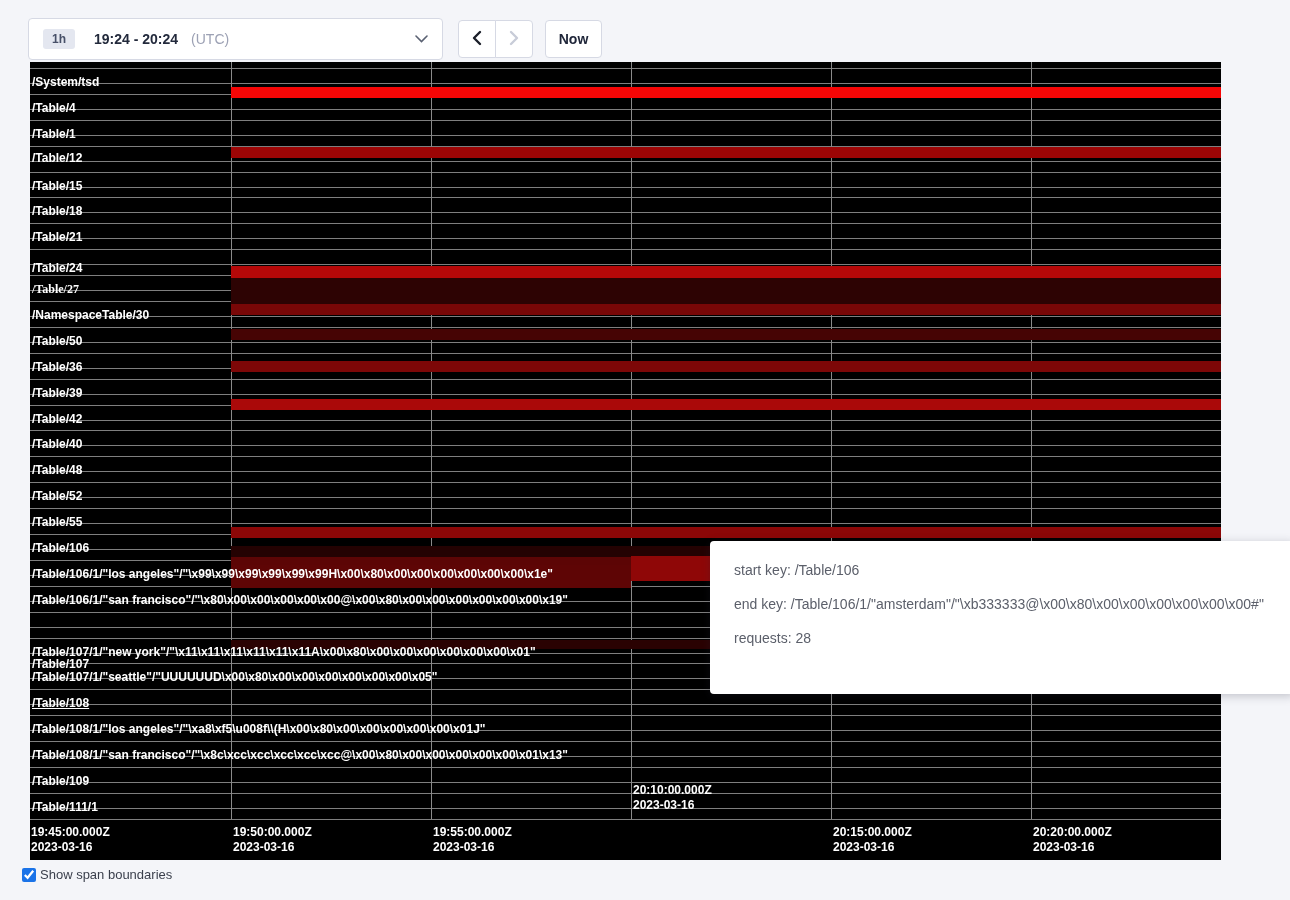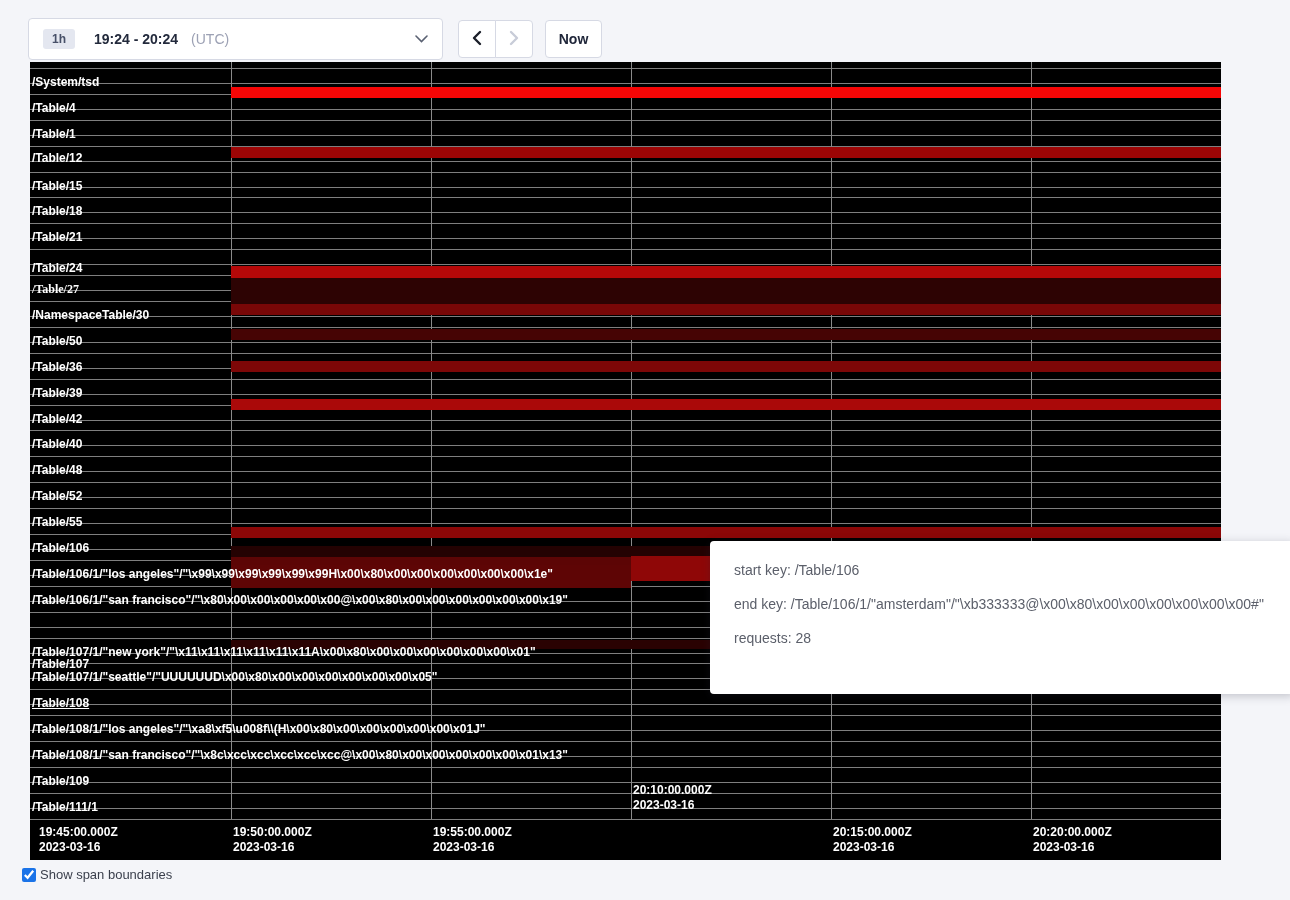--- a/index.html
+++ b/index.html
@@ -207,21 +207,21 @@
     <div class="row-label" style="top: 505.91px;">/Table/106/1/"los angeles"/"\x99\x99\x99\x99\x99\x99H\x00\x80\x00\x00\x00\x00\x00\x00\x1e"</div>
     <div class="row-label" style="top: 531.8px;">/Table/106/1/"san francisco"/"\x80\x00\x00\x00\x00\x00@\x00\x80\x00\x00\x00\x00\x00\x00\x19"</div>
     <div class="row-label" style="top: 557.69px; margin-top: 38px;">/Table/107</div>
     <div class="row-label" style="top: 583.58px;">/Table/107/1/"new york"/"\x11\x11\x11\x11\x11\x11A\x00\x80\x00\x00\x00\x00\x00\x00\x01"</div>
     <div class="row-label" style="top: 609.47px;">/Table/107/1/"seattle"/"UUUUUUD\x00\x80\x00\x00\x00\x00\x00\x00\x05"</div>
     <div class="row-label" style="top: 635.36px; text-decoration: underline;">/Table/108</div>
     <div class="row-label" style="top: 661.25px;">/Table/108/1/"los angeles"/"\xa8\xf5\u008f\\(H\x00\x80\x00\x00\x00\x00\x00\x01J"</div>
     <div class="row-label" style="top: 687.14px;">/Table/108/1/"san francisco"/"\x8c\xcc\xcc\xcc\xcc\xcc@\x00\x80\x00\x00\x00\x00\x00\x01\x13"</div>
     <div class="row-label" style="top: 713.03px;">/Table/109</div>
     <div class="row-label" style="top: 738.92px;">/Table/111/1</div>
-    <div class="axis-label" style="left: 9px; top: 763px;">
+    <div class="axis-label" style="left: 1px; top: 763px;">
       <div>19:45:00.000Z</div>
       <div>2023-03-16</div>
     </div>
     <div class="axis-label" style="left: 203px; top: 763px;">
       <div>19:50:00.000Z</div>
       <div>2023-03-16</div>
     </div>
     <div class="axis-label" style="left: 403px; top: 763px;">
       <div>19:55:00.000Z</div>
       <div>2023-03-16</div>

